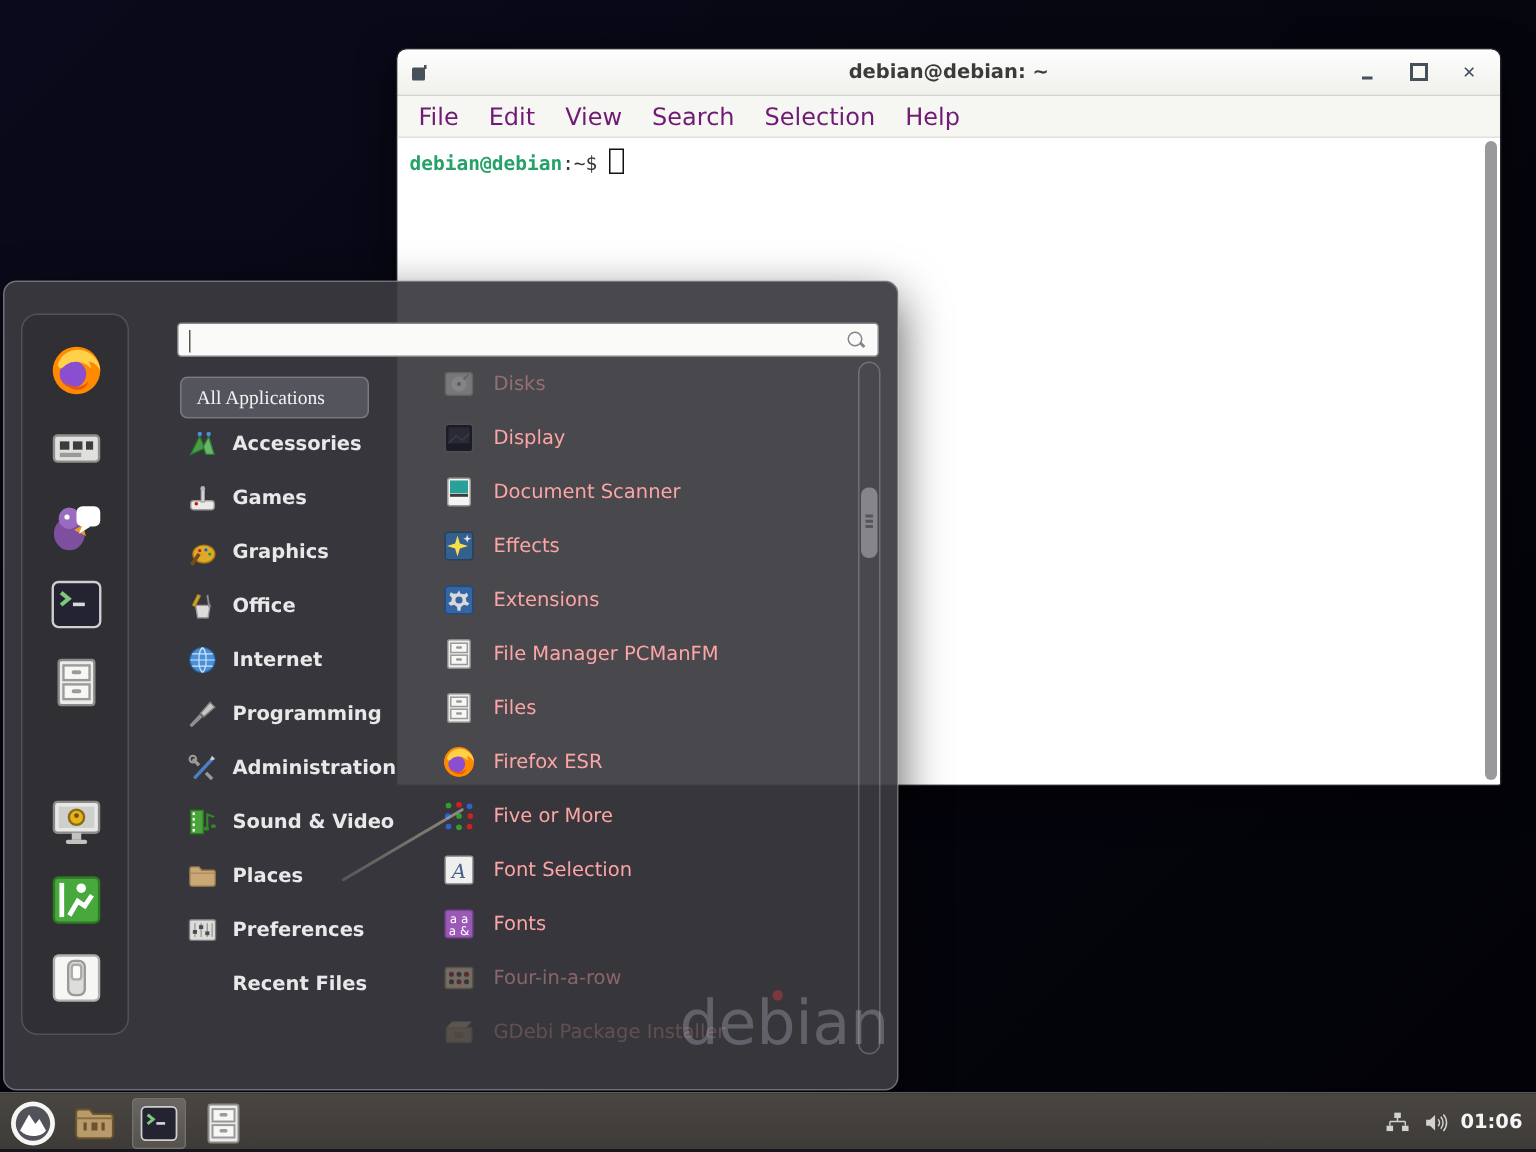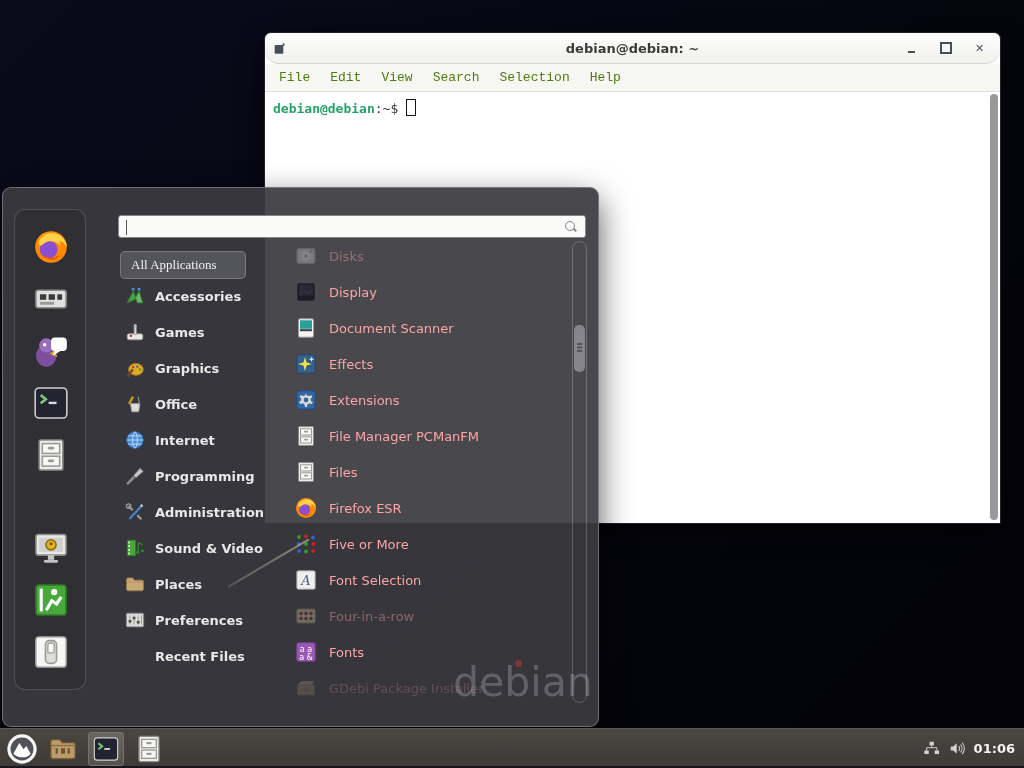--- a/index.html
+++ b/index.html
@@ -8,31 +8,31 @@
   #screen { position:absolute; inset:0; width:1024px; height:768px; background:linear-gradient(135deg,#0a0a1c 0%,#05050d 60%,#020208 100%); overflow:hidden; }
 
   .ic { display:inline-flex; align-items:center; justify-content:center; flex:0 0 auto; }
   .ic svg { width:100%; height:100%; display:block; }
 
   
   #terminal { position:absolute; left:264px; top:32px; width:737px; height:492px;
     background:#fff; border:1px solid #20242a; border-radius:7px 7px 2px 2px;
     box-shadow:0 8px 24px rgba(0,0,0,0.6); display:flex; flex-direction:column; overflow:hidden; }
   .titlebar { height:31px; flex:0 0 31px; background:linear-gradient(#fefefd,#f0f0ec);
-    border-bottom:1px solid #d4d4cf; position:relative; display:flex; align-items:center;border-radius:14px; }
+    border-bottom:1px solid #d4d4cf; position:relative; display:flex; align-items:center; }
   .titlebar .win-ic { position:absolute; left:7px; top:8px; width:16px; height:16px; }
   .titlebar .title { width:100%; text-align:center; font-size:13px; font-weight:bold; color:#3b3b3b; }
   .controls { position:absolute; right:14px; top:0; height:31px; display:flex; align-items:center; gap:21px; }
   .ctrl { width:13px; height:13px; display:inline-flex; align-items:flex-end; justify-content:center; cursor:default; }
   .ctrl-minimize::after { content:""; width:7px; height:2px; background:#45505a; margin-bottom:2px; }
   .ctrl-maximize::after { content:""; width:8px; height:8px; border:2px solid #45505a; margin-bottom:1px; }
   .ctrl-close { font-size:11px; font-weight:bold; color:#45505a; line-height:13px; align-items:center; }
   .menubar { height:28px; flex:0 0 28px; background:#f6f6f2; border-bottom:1px solid #e2e2da;
     display:flex; align-items:center; padding-left:4px; }
-  .tmenu-item { font-size:13px; color:#4d7c0f; padding:0 10px; line-height:28px;font-family:Liberation Mono, monospace; }
+  .tmenu-item { font-size:16px; color:#701a75; padding:0 10px; line-height:28px; }
   .tcontent { flex:1; background:#fff; position:relative; padding:7px 8px;
     font-family:"DejaVu Sans Mono","Liberation Mono",monospace; font-size:13px; }
   .prompt-user { color:#26a269; font-weight:bold; }
   .prompt-rest { color:#363636; }
   .cursor { display:inline-block; width:10px; height:17px; border:1.5px solid #111; background:#fff;
     margin-left:8px; vertical-align:-3px; }
   .tscroll { position:absolute; right:2px; top:2px; bottom:3px; width:8px; background:#99999b; border-radius:4px; }
 
   
   #launcher { position:absolute; left:2px; top:187px; width:597px; height:540px;
@@ -423,43 +423,43 @@
         </div>
         <div class="app-row">
           <span class="ic">
             <svg viewBox="0 0 24 24">
               <rect x="2.8" y="2.8" width="18.4" height="18.4" rx="1.5" fill="#efefed" stroke="#9a9a98"></rect>
               <text x="12" y="17" font-size="13" font-style="italic" font-family="DejaVu Serif, serif" text-anchor="middle" fill="#44608c">A</text>
             </svg>
           </span>
           <span class="app-label">Font Selection</span>
         </div>
+        <div class="app-row">
+          <span class="ic">
+            <svg viewBox="0 0 24 24">
+              <rect x="2.8" y="2.8" width="18.4" height="18.4" rx="2" fill="#9b59b6" stroke="#7a3f96"></rect>
+              <text x="12" y="11.5" font-size="8" font-family="DejaVu Sans, sans-serif" text-anchor="middle" fill="#fff">a a</text>
+              <text x="12" y="19.5" font-size="8" font-family="DejaVu Sans, sans-serif" text-anchor="middle" fill="#fff">a &amp;</text>
+            </svg>
+          </span>
+          <span class="app-label">Fonts</span>
+        </div>
         <div class="app-row dim">
           <span class="ic">
             <svg viewBox="0 0 24 24">
               <rect x="2.8" y="5" width="18.4" height="14" rx="1.5" fill="#c8b89a" stroke="#8a7a5a"></rect>
               <circle cx="7" cy="9.5" r="1.7" fill="#8a2020"></circle>
               <circle cx="12" cy="9.5" r="1.7" fill="#3a3a3a"></circle>
               <circle cx="17" cy="9.5" r="1.7" fill="#8a2020"></circle>
               <circle cx="7" cy="14.5" r="1.7" fill="#3a3a3a"></circle>
               <circle cx="12" cy="14.5" r="1.7" fill="#8a2020"></circle>
               <circle cx="17" cy="14.5" r="1.7" fill="#3a3a3a"></circle>
             </svg>
           </span>
           <span class="app-label">Four-in-a-row</span>
-        </div>
-        <div class="app-row">
-          <span class="ic">
-            <svg viewBox="0 0 24 24">
-              <rect x="2.8" y="2.8" width="18.4" height="18.4" rx="2" fill="#9b59b6" stroke="#7a3f96"></rect>
-              <text x="12" y="11.5" font-size="8" font-family="DejaVu Sans, sans-serif" text-anchor="middle" fill="#fff">a a</text>
-              <text x="12" y="19.5" font-size="8" font-family="DejaVu Sans, sans-serif" text-anchor="middle" fill="#fff">a &amp;</text>
-            </svg>
-          </span>
-          <span class="app-label">Fonts</span>
         </div>
         <div class="app-row dimmer">
           <span class="ic">
             <svg viewBox="0 0 24 24">
               <rect x="3.5" y="9" width="17" height="10" rx="1" fill="#c2a878" stroke="#8a7a5a"></rect>
               <path d="M3.5 9l4-4h13l-3.5 4z" fill="#d8c298"></path>
               <rect x="9" y="12" width="6" height="4" fill="#a88a58"></rect>
             </svg>
           </span>
           <span class="app-label">GDebi Package Installer</span>

